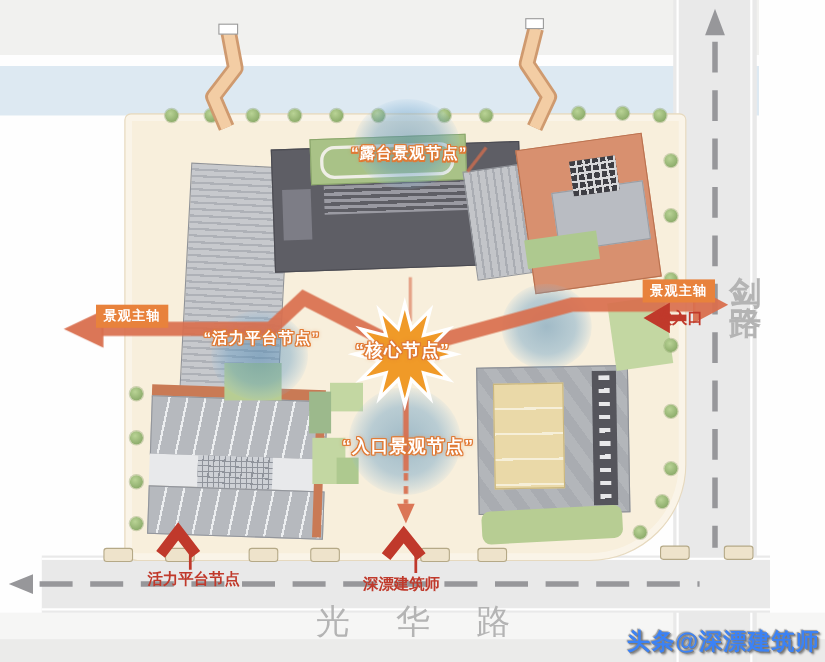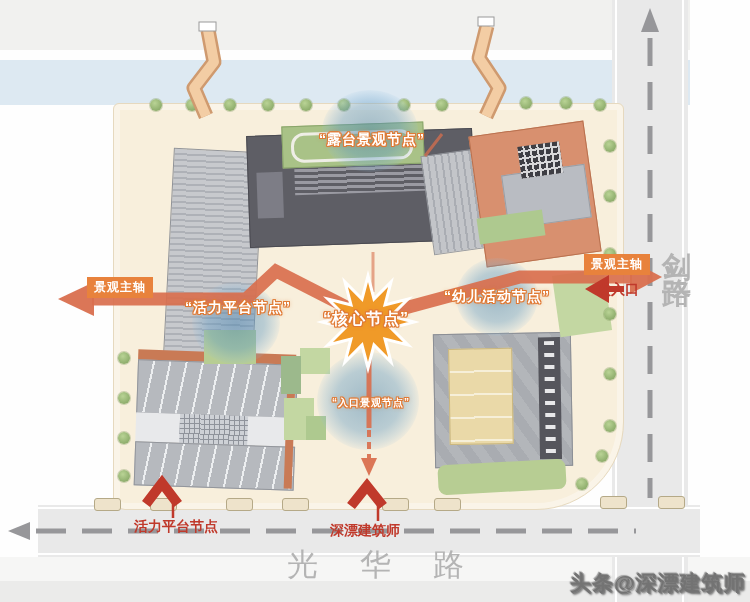--- a/index.html
+++ b/index.html
@@ -80,21 +80,21 @@
     white-space:nowrap;letter-spacing:1px;
     text-shadow:-1px 0 #e07a35,0 1px #e07a35,1px 0 #e07a35,0 -1px #e07a35,
       -1px -1px #e07a35,1px 1px #e07a35,-1px 1px #e07a35,1px -1px #e07a35,0 0 4px rgba(224,122,53,.85);}
   .axis-box{position:absolute;background:#e8823c;color:#fff;font-weight:bold;font-size:12px;
     padding:2px 7px;white-space:nowrap;letter-spacing:1px;}
   .red-label{position:absolute;color:#c0392b;font-weight:bold;font-size:14px;white-space:nowrap;}
   .road-name-s{position:absolute;left:287px;top:544px;color:#b4b4b4;font-weight:normal;font-size:31px;
     letter-spacing:42px;white-space:nowrap;}
   .road-name-e{position:absolute;left:657px;top:228px;color:#b4b4b4;font-weight:bold;font-size:29px;
     writing-mode:vertical-rl;text-orientation:upright;letter-spacing:14px;white-space:nowrap;}
-  .watermark{position:absolute;left:570px;top:569px;color:#737373;font-weight:bold;font-size:21px;
+  .watermark{position:absolute;left:570px;top:569px;color:#3b82f6;font-weight:bold;font-size:21px;
     letter-spacing:1px;white-space:nowrap;
     text-shadow:2px 2px 2px #777,-1px -1px 1px #999,1px 1px 0 #888;}
 </style>
 </head>
 <body>
 
 <div class="canvas">
 
   <div class="abs band-top"></div>
   <div class="abs band-water"></div>
@@ -223,22 +223,21 @@
       <polyline points="146,504 162,483 178,504" stroke-width="10" fill="none"></polyline>
       <line x1="173" y1="501" x2="173" y2="518" stroke-width="2.5"></line>
       <polyline points="351,506 367,486 383,506" stroke-width="10" fill="none"></polyline>
       <line x1="378" y1="503" x2="378" y2="521" stroke-width="2.5"></line>
     </g>
   </svg>
 
   <div class="node-label" style="left:372px;top:131px;font-size:14px;">“露台景观节点”</div>
   <div class="node-label" style="left:366px;top:309px;font-size:16px;">“核心节点”</div>
   <div class="node-label" style="left:238px;top:299px;font-size:14px;">“活力平台节点”</div>
-  <div class="node-label" style="left:497px;top:288px;font-size:14px;">“幼儿活动节点”</div>
-  <div class="node-label" style="left:371px;top:396px;font-size:10px;">“入口景观节点”</div>
+  <div class="node-label" style="left:371px;top:396px;font-size:16px;">“入口景观节点”</div>
 
   <div class="axis-box" style="left:87px;top:277px;">景观主轴</div>
   <div class="axis-box" style="left:584px;top:254px;">景观主轴</div>
 
   <div class="red-label" style="left:597px;top:281px;">次入口</div>
   <div class="red-label" style="left:134px;top:518px;">活力平台节点</div>
   <div class="red-label" style="left:330px;top:522px;">深漂建筑师</div>
 
   <div class="road-name-s">光华路</div>
   <div class="road-name-e">剑兰路</div>

